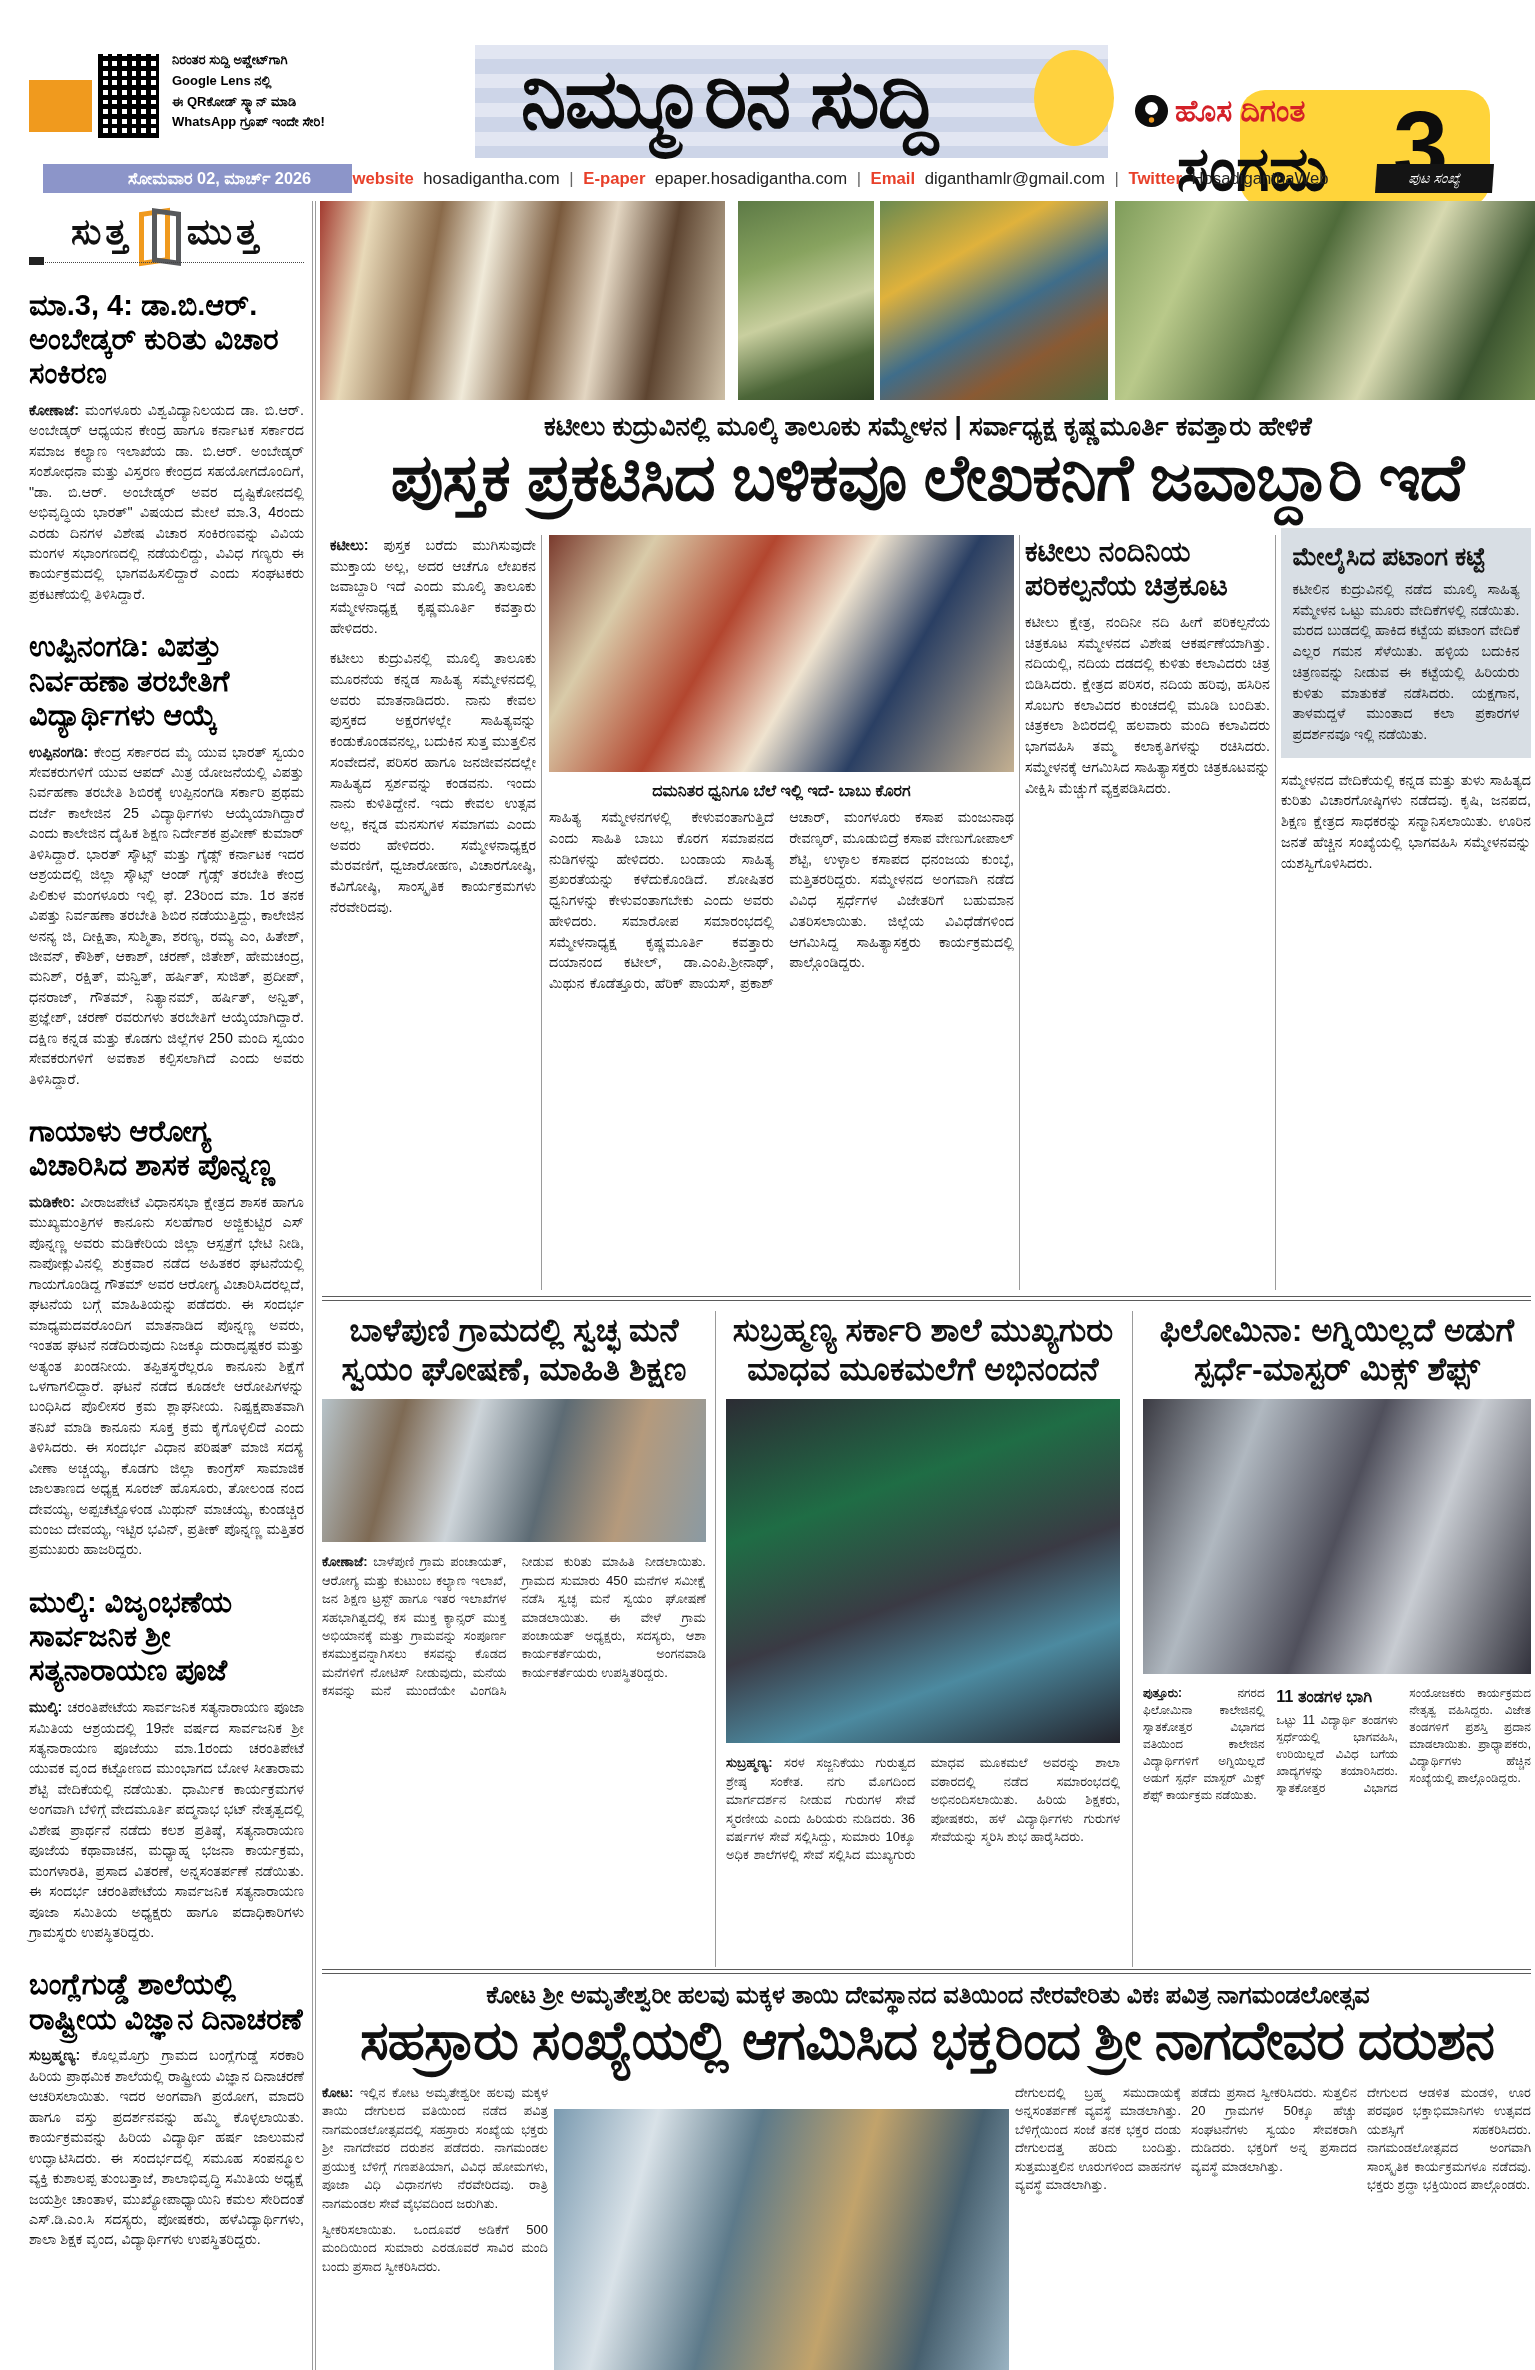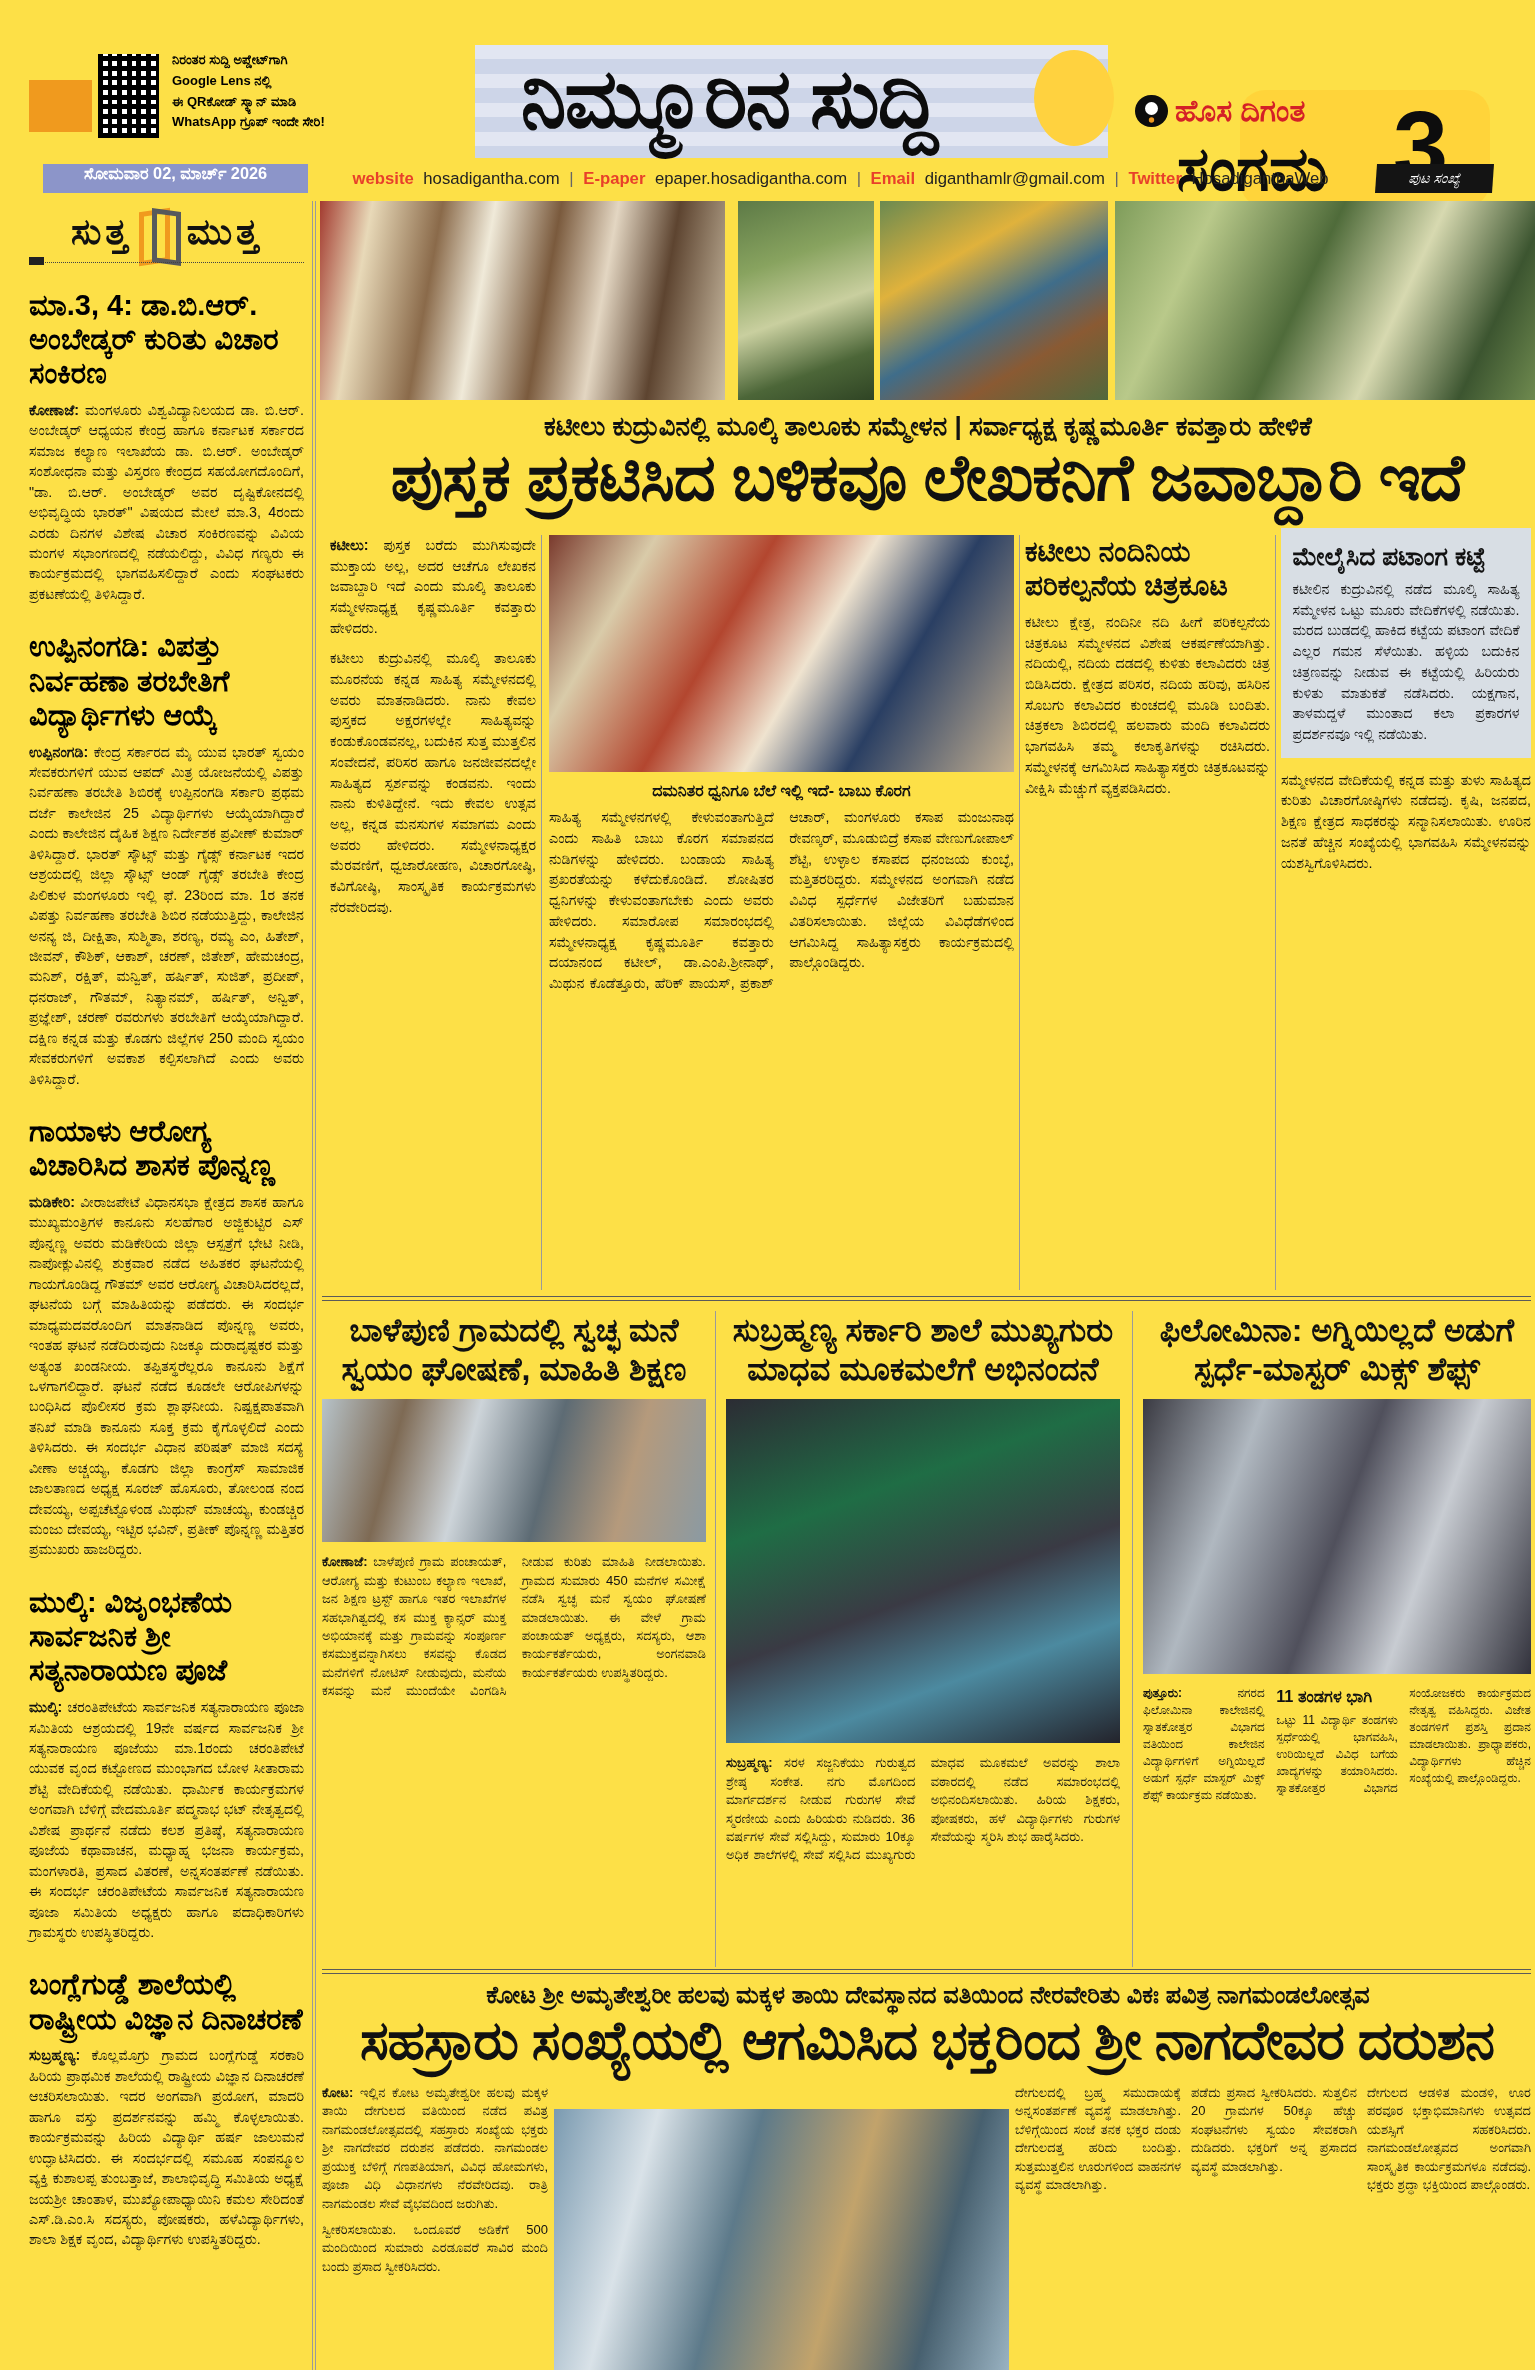--- a/index.html
+++ b/index.html
@@ -1,37 +1,37 @@
 <!DOCTYPE html>
 <html><head>
 <meta charset="utf-8">
 <style>
   html,body{margin:0;padding:0;background:#777;}
-  .page{position:relative;width:1535px;height:2371px;background:#fde047;overflow:hidden;
+  .page{position:relative;width:1535px;height:2371px;background:#ffffff;overflow:hidden;
         font-family:"Liberation Sans","DejaVu Sans",sans-serif;color:#111;}
   .abs{position:absolute;}
   .center{text-align:center;}
   
   .orange-block{background:#F09A1E;}
   .qr{background:
       repeating-linear-gradient(0deg,#000 0 4.8px,transparent 4.8px 9.6px),
       repeating-linear-gradient(90deg,#000 0 4.8px,#fff 4.8px 9.6px);}
   .qr-text{font-size:13px;font-weight:bold;line-height:1.6;color:#000;}
   .masthead-bg{background:repeating-linear-gradient(180deg,#e2e6f2 0 14.3px,#cdd5e8 14.3px 29px);}
   .yellow-dot{background:#FFD23F;border-radius:50%;}
   .masthead{font-size:82px;font-weight:800;letter-spacing:-1.9px;color:#0c0c0c;white-space:nowrap;}
   .sangama-box{background:#FFD43A;border-radius:25px;}
   .brand-logo-circle{width:32.5px;height:32.5px;border-radius:50%;background:#0d0d0d;display:inline-block;position:relative;vertical-align:middle;}
   .brand-logo-circle:after{content:"";position:absolute;left:9.6px;top:6.7px;width:13.4px;height:13.4px;border-radius:50%;background:#fff;box-shadow:0 11.5px 0 -3.8px #F09A1E;}
   .brand-name{color:#D42027;font-size:30px;font-weight:800;vertical-align:middle;margin-left:7.6px;}
   .sangama{font-size:61px;font-weight:800;color:#0d0d0d;}
   .page3{font-size:99px;font-weight:800;color:#0d0d0d;line-height:1;}
   
   .datebar-left{background:#8C95C9;color:#fff;font-size:16.3px;font-weight:bold;
-                display:flex;align-items:flex-start;justify-content:center;}
+                display:flex;align-items:center;justify-content:center;padding-left:44px;}
   .datebar-mid{display:flex;align-items:center;justify-content:center;font-size:16.7px;gap:9.6px;color:#222;}
   .lbl-red{color:#E8402A;font-weight:bold;}
   .sep{color:#666;}
   .datebar-right{background:#141414;color:#fff;font-style:italic;font-size:14.3px;
                  display:flex;align-items:center;justify-content:center;transform:skewX(-4deg);}
   
   .photo{position:absolute;top:0;height:100%;}
   .ph{background-size:cover;}
   .ph1{background:linear-gradient(100deg,#a33b30 0%,#e8d9b8 12%,#8a6a4a 28%,#f0ead9 40%,#7a5a3d 55%,#e3d6c2 68%,#5d4430 82%,#cdbfa6 100%);}
   .ph2{background:linear-gradient(160deg,#5d7a46 0%,#88a35f 30%,#c9cf9f 55%,#4c6638 80%,#2f4424 100%);}

